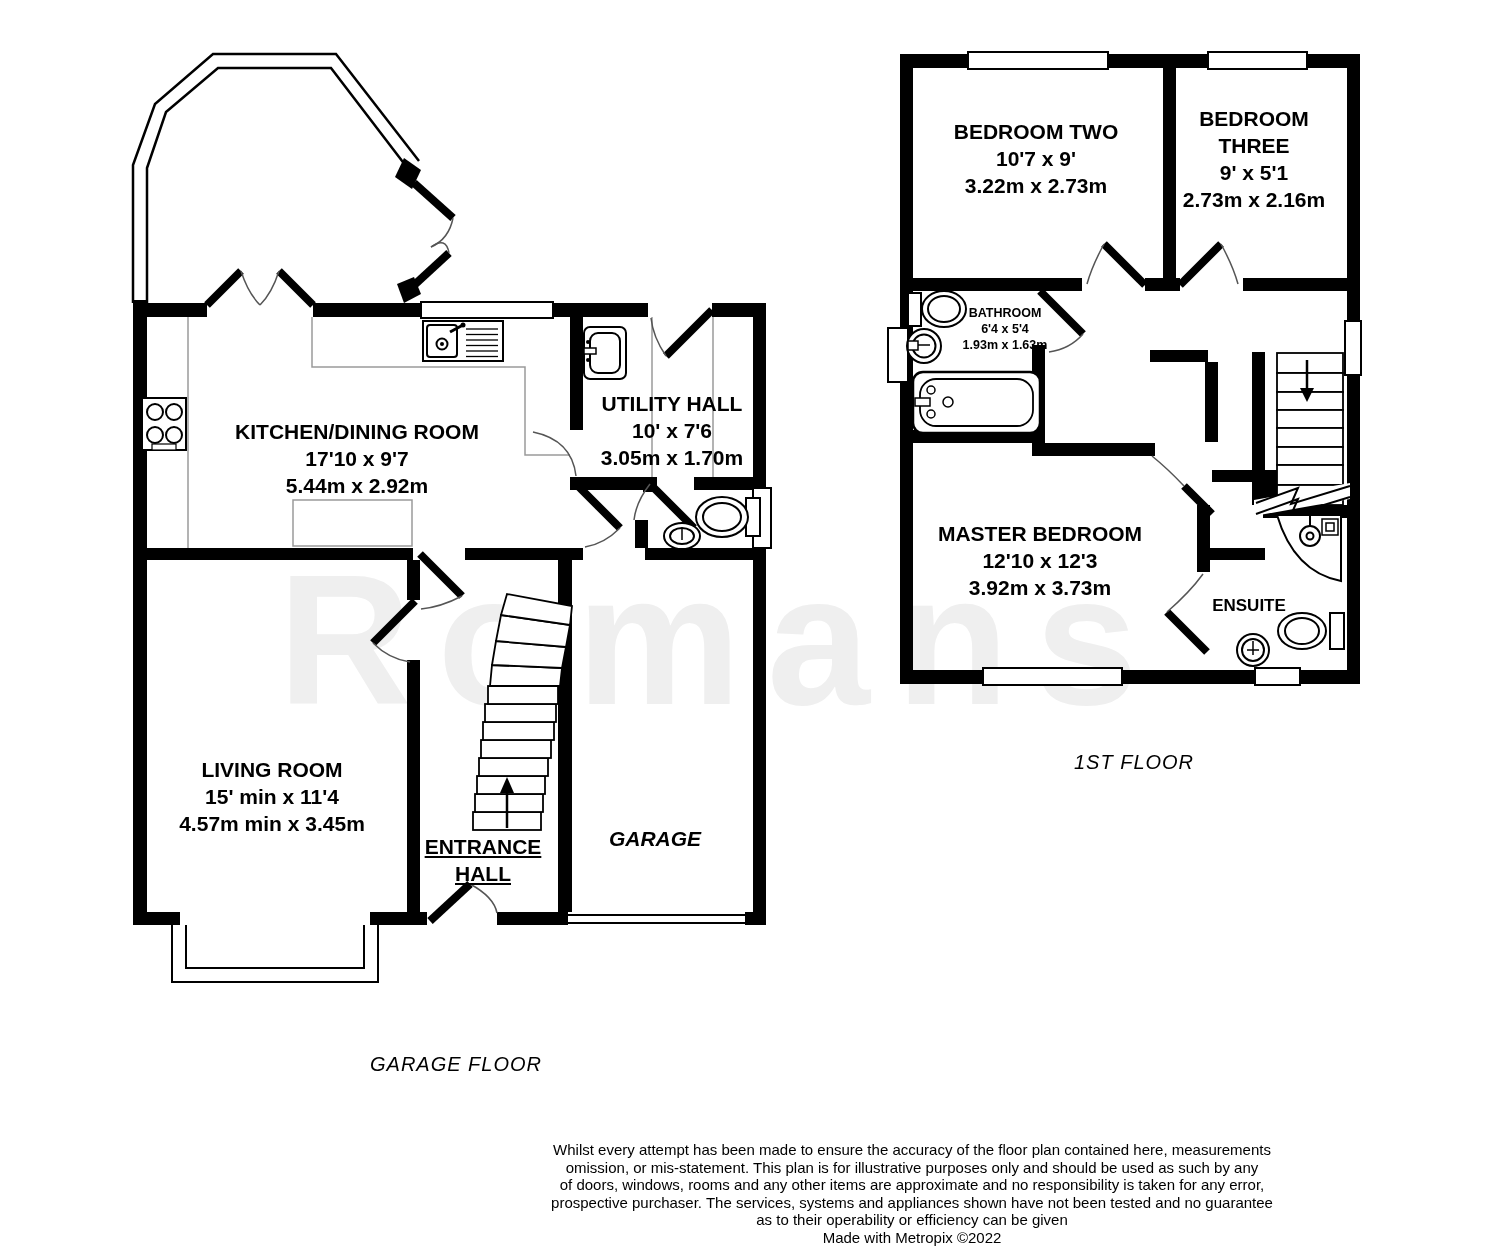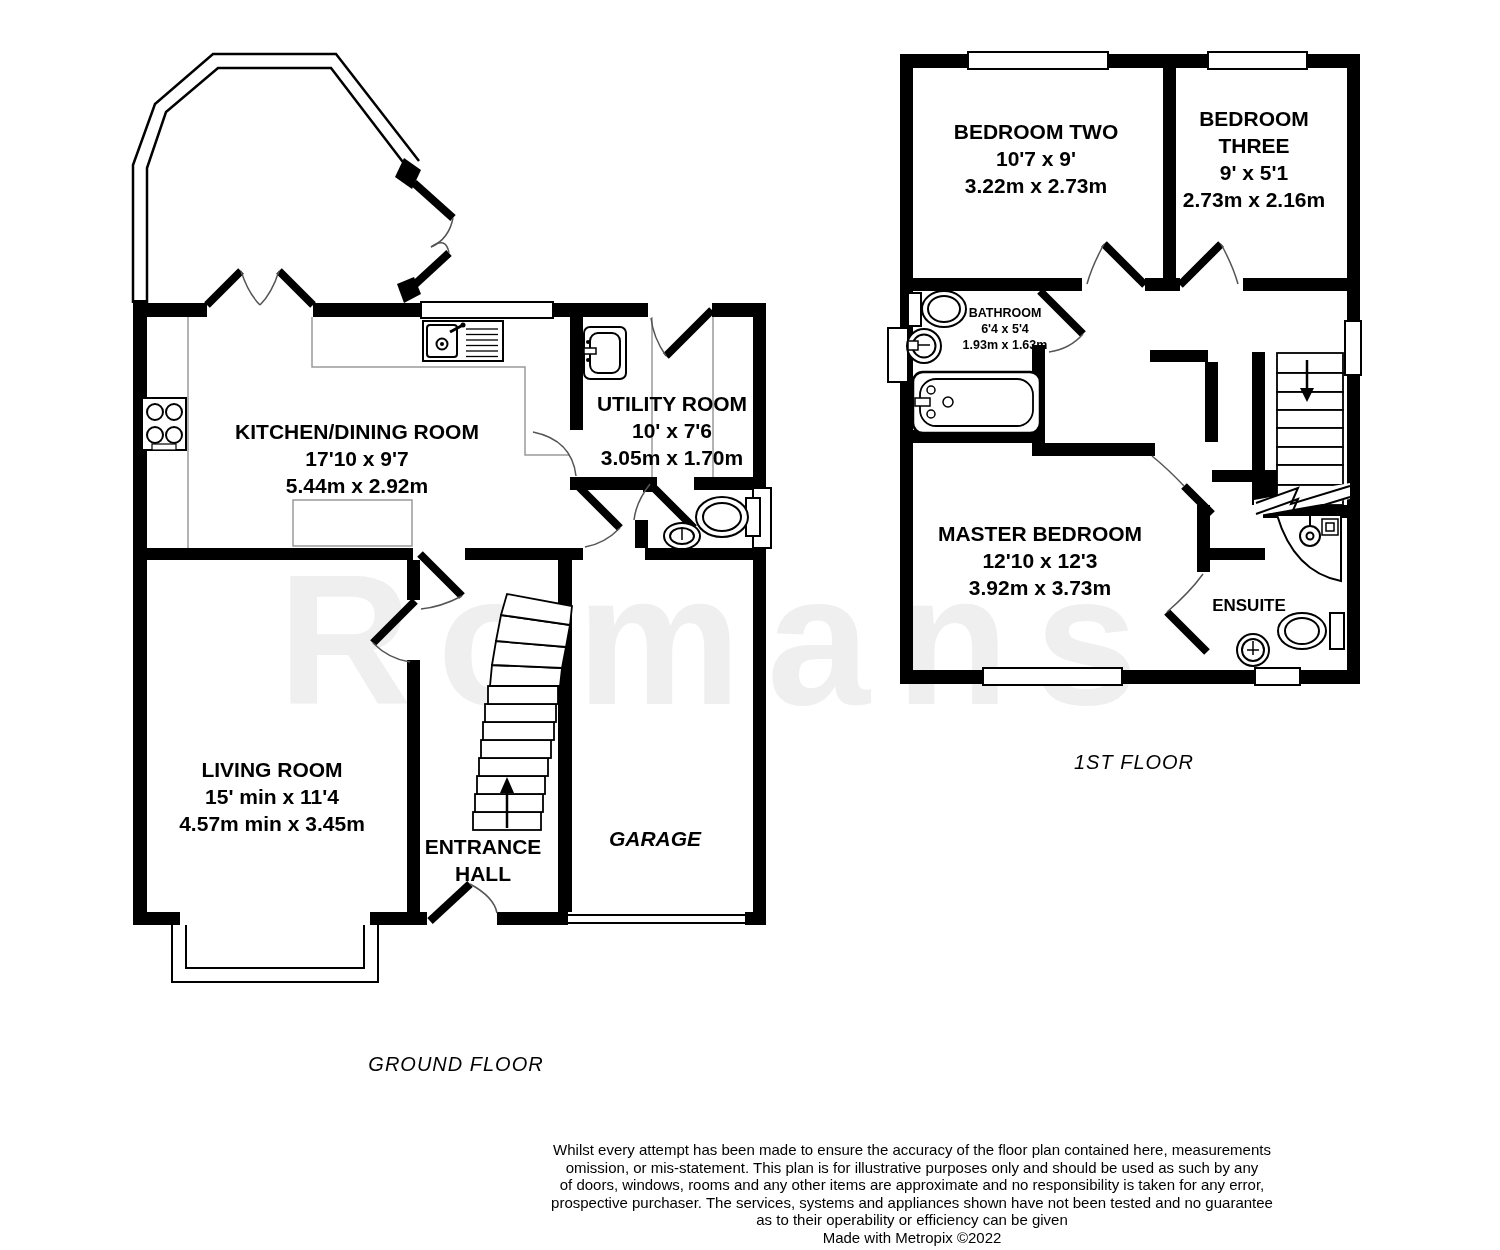--- a/index.html
+++ b/index.html
@@ -292,40 +292,40 @@
   </svg>
 
 
   <div class="lbl" style="left:357px;top:418px;">
     <div>KITCHEN/DINING ROOM</div>
     <div>17'10 x 9'7</div>
     <div>5.44m x 2.92m</div>
   </div>
 
   <div class="lbl" style="left:672px;top:390px;">
-    <div>UTILITY ROOM</div>
+    <div>UTILITY HALL</div>
     <div>10' x 7'6</div>
     <div>3.05m x 1.70m</div>
   </div>
 
   <div class="lbl" style="left:272px;top:756px;">
     <div>LIVING ROOM</div>
     <div>15' min x 11'4</div>
     <div>4.57m min x 3.45m</div>
   </div>
 
-  <div class="lbl wrap" style="left:483px;top:833px;width:150px;">
+  <div class="lbl wrap" style="left:483px;top:833px;width:150px;text-decoration:underline;">
     <div>ENTRANCE HALL</div>
   </div>
 
   <div class="lbl" style="left:655px;top:825px;font-style:italic;">
     <div>GARAGE</div>
   </div>
 
-  <div class="floorlbl" style="left:456px;top:1053px;">GROUND FLOOR</div>
+  <div class="floorlbl" style="left:456px;top:1053px;">GARAGE FLOOR</div>
 
   <div class="lbl" style="left:1036px;top:118px;">
     <div>BEDROOM TWO</div>
     <div>10'7 x 9'</div>
     <div>3.22m x 2.73m</div>
   </div>
 
   <div class="lbl wrap" style="left:1254px;top:105px;width:165px;">
     <div>BEDROOM THREE</div>
     <div>9' x 5'1</div>

